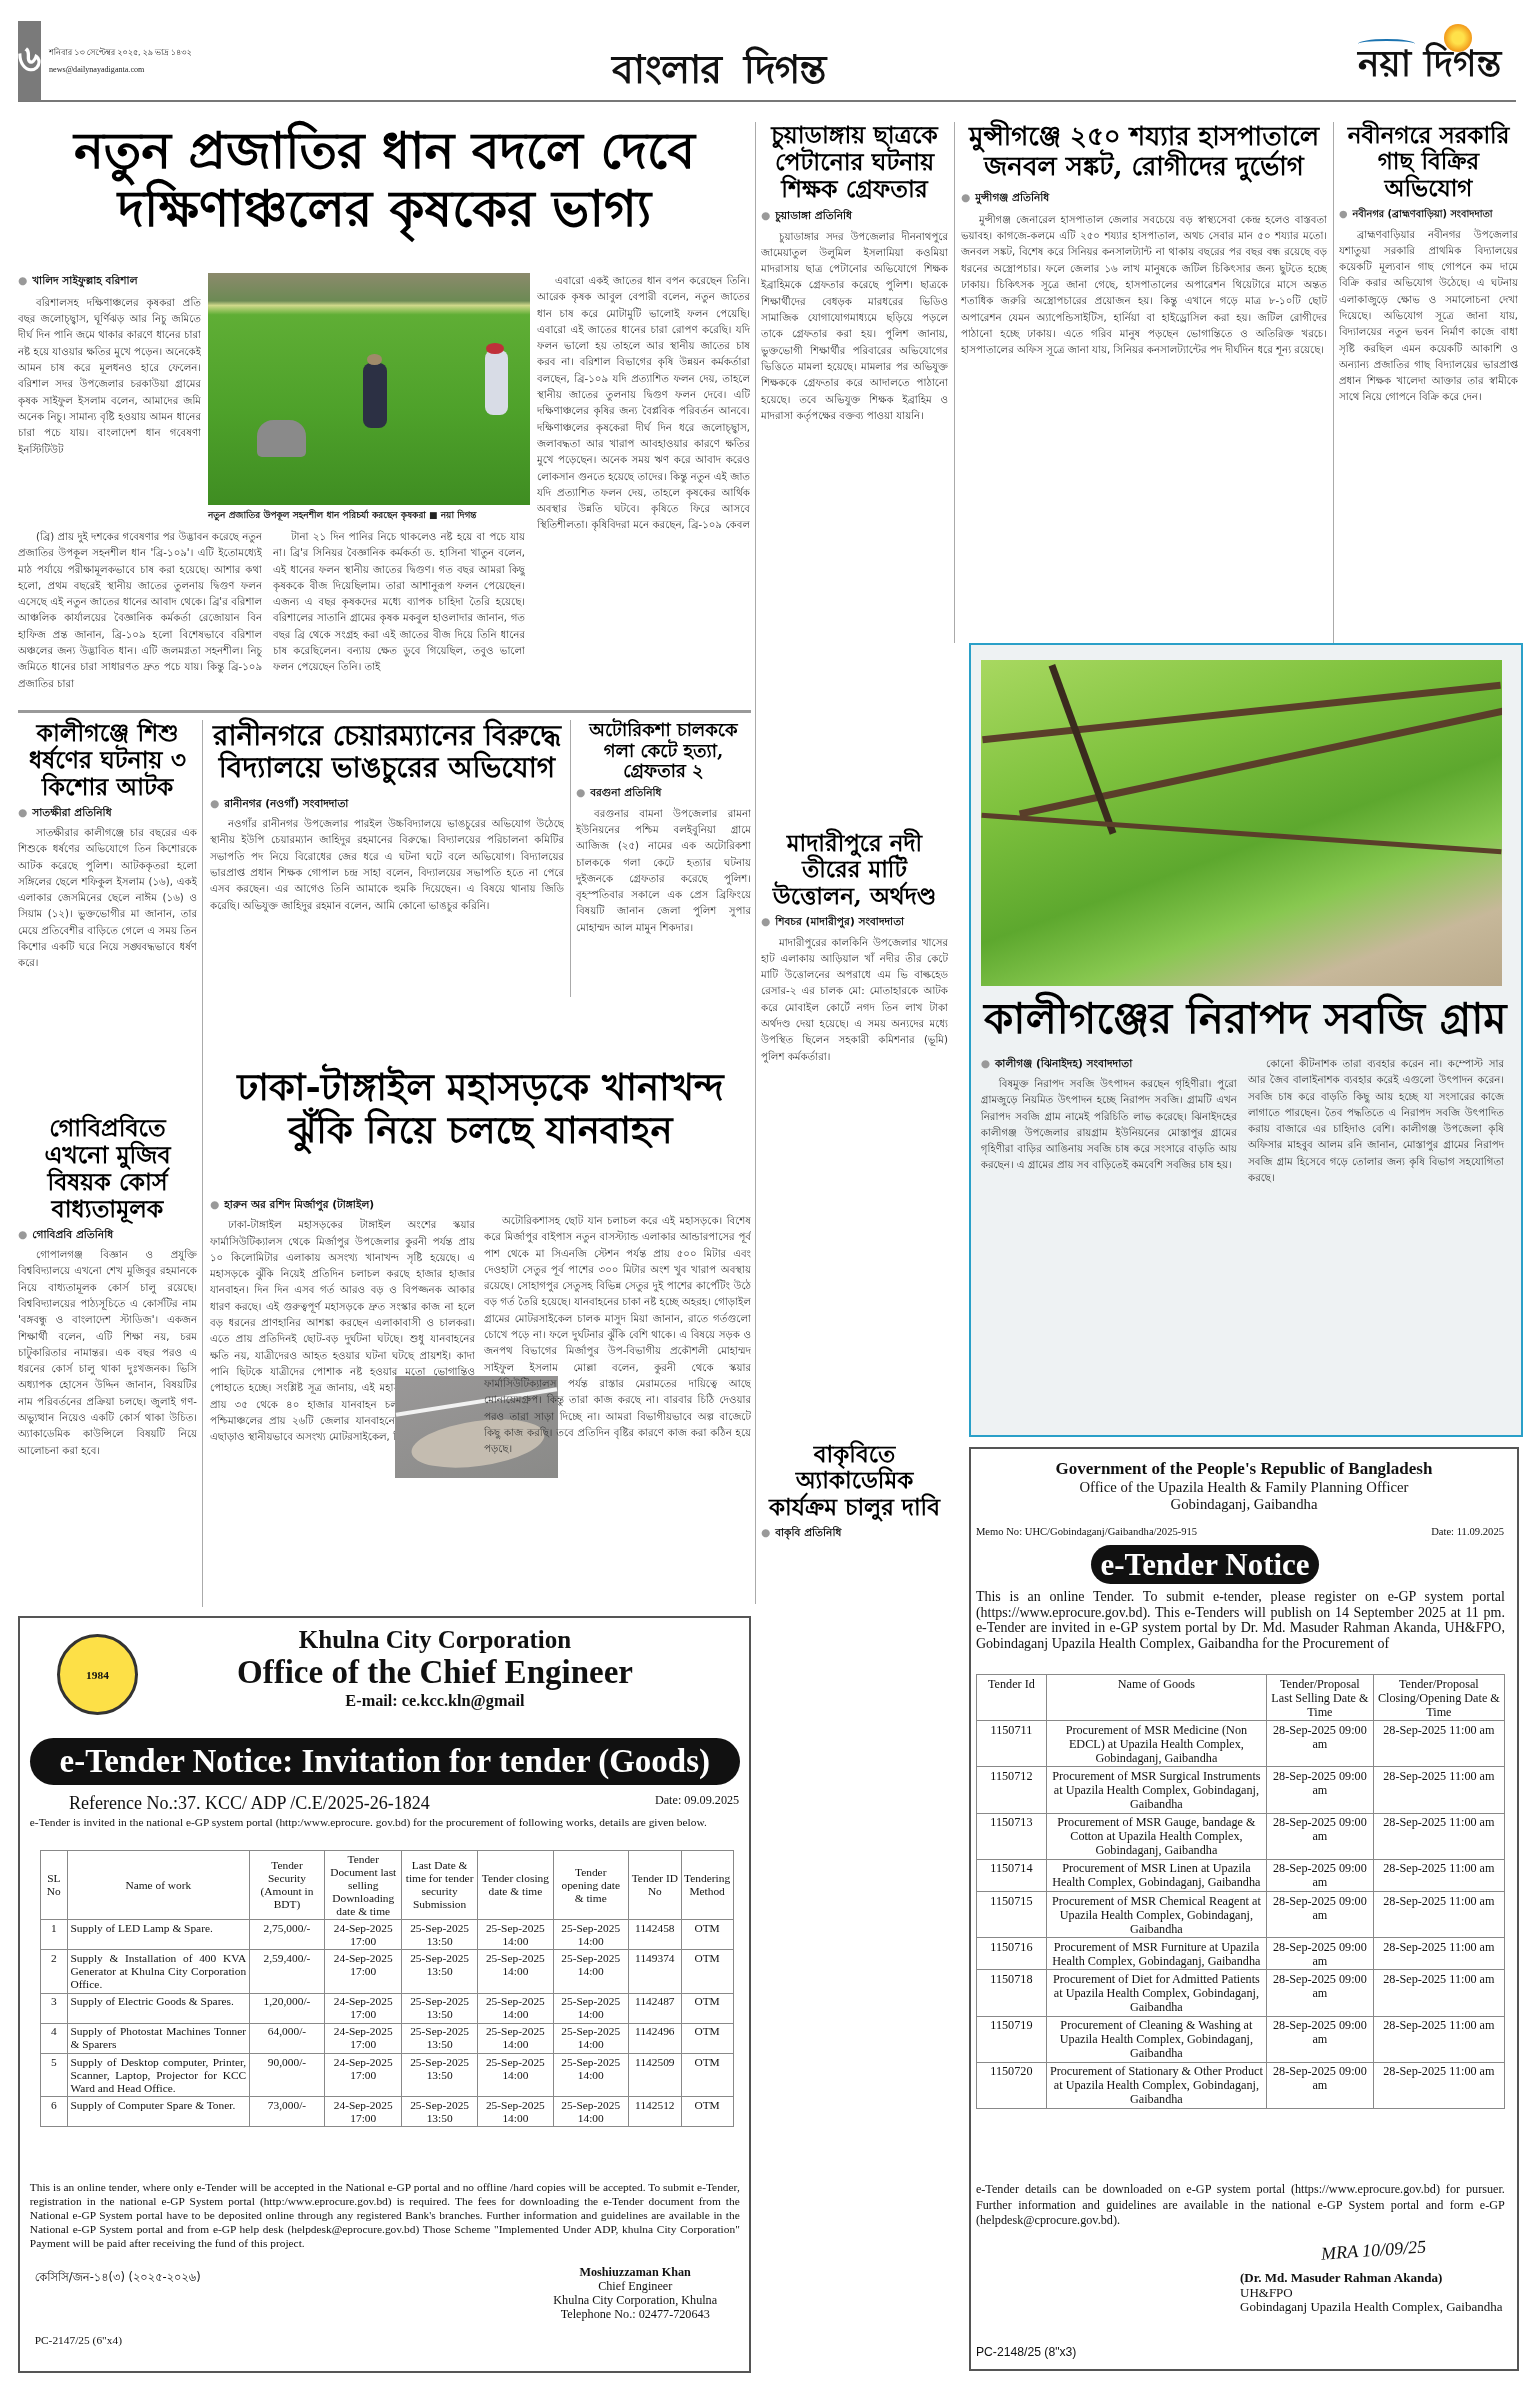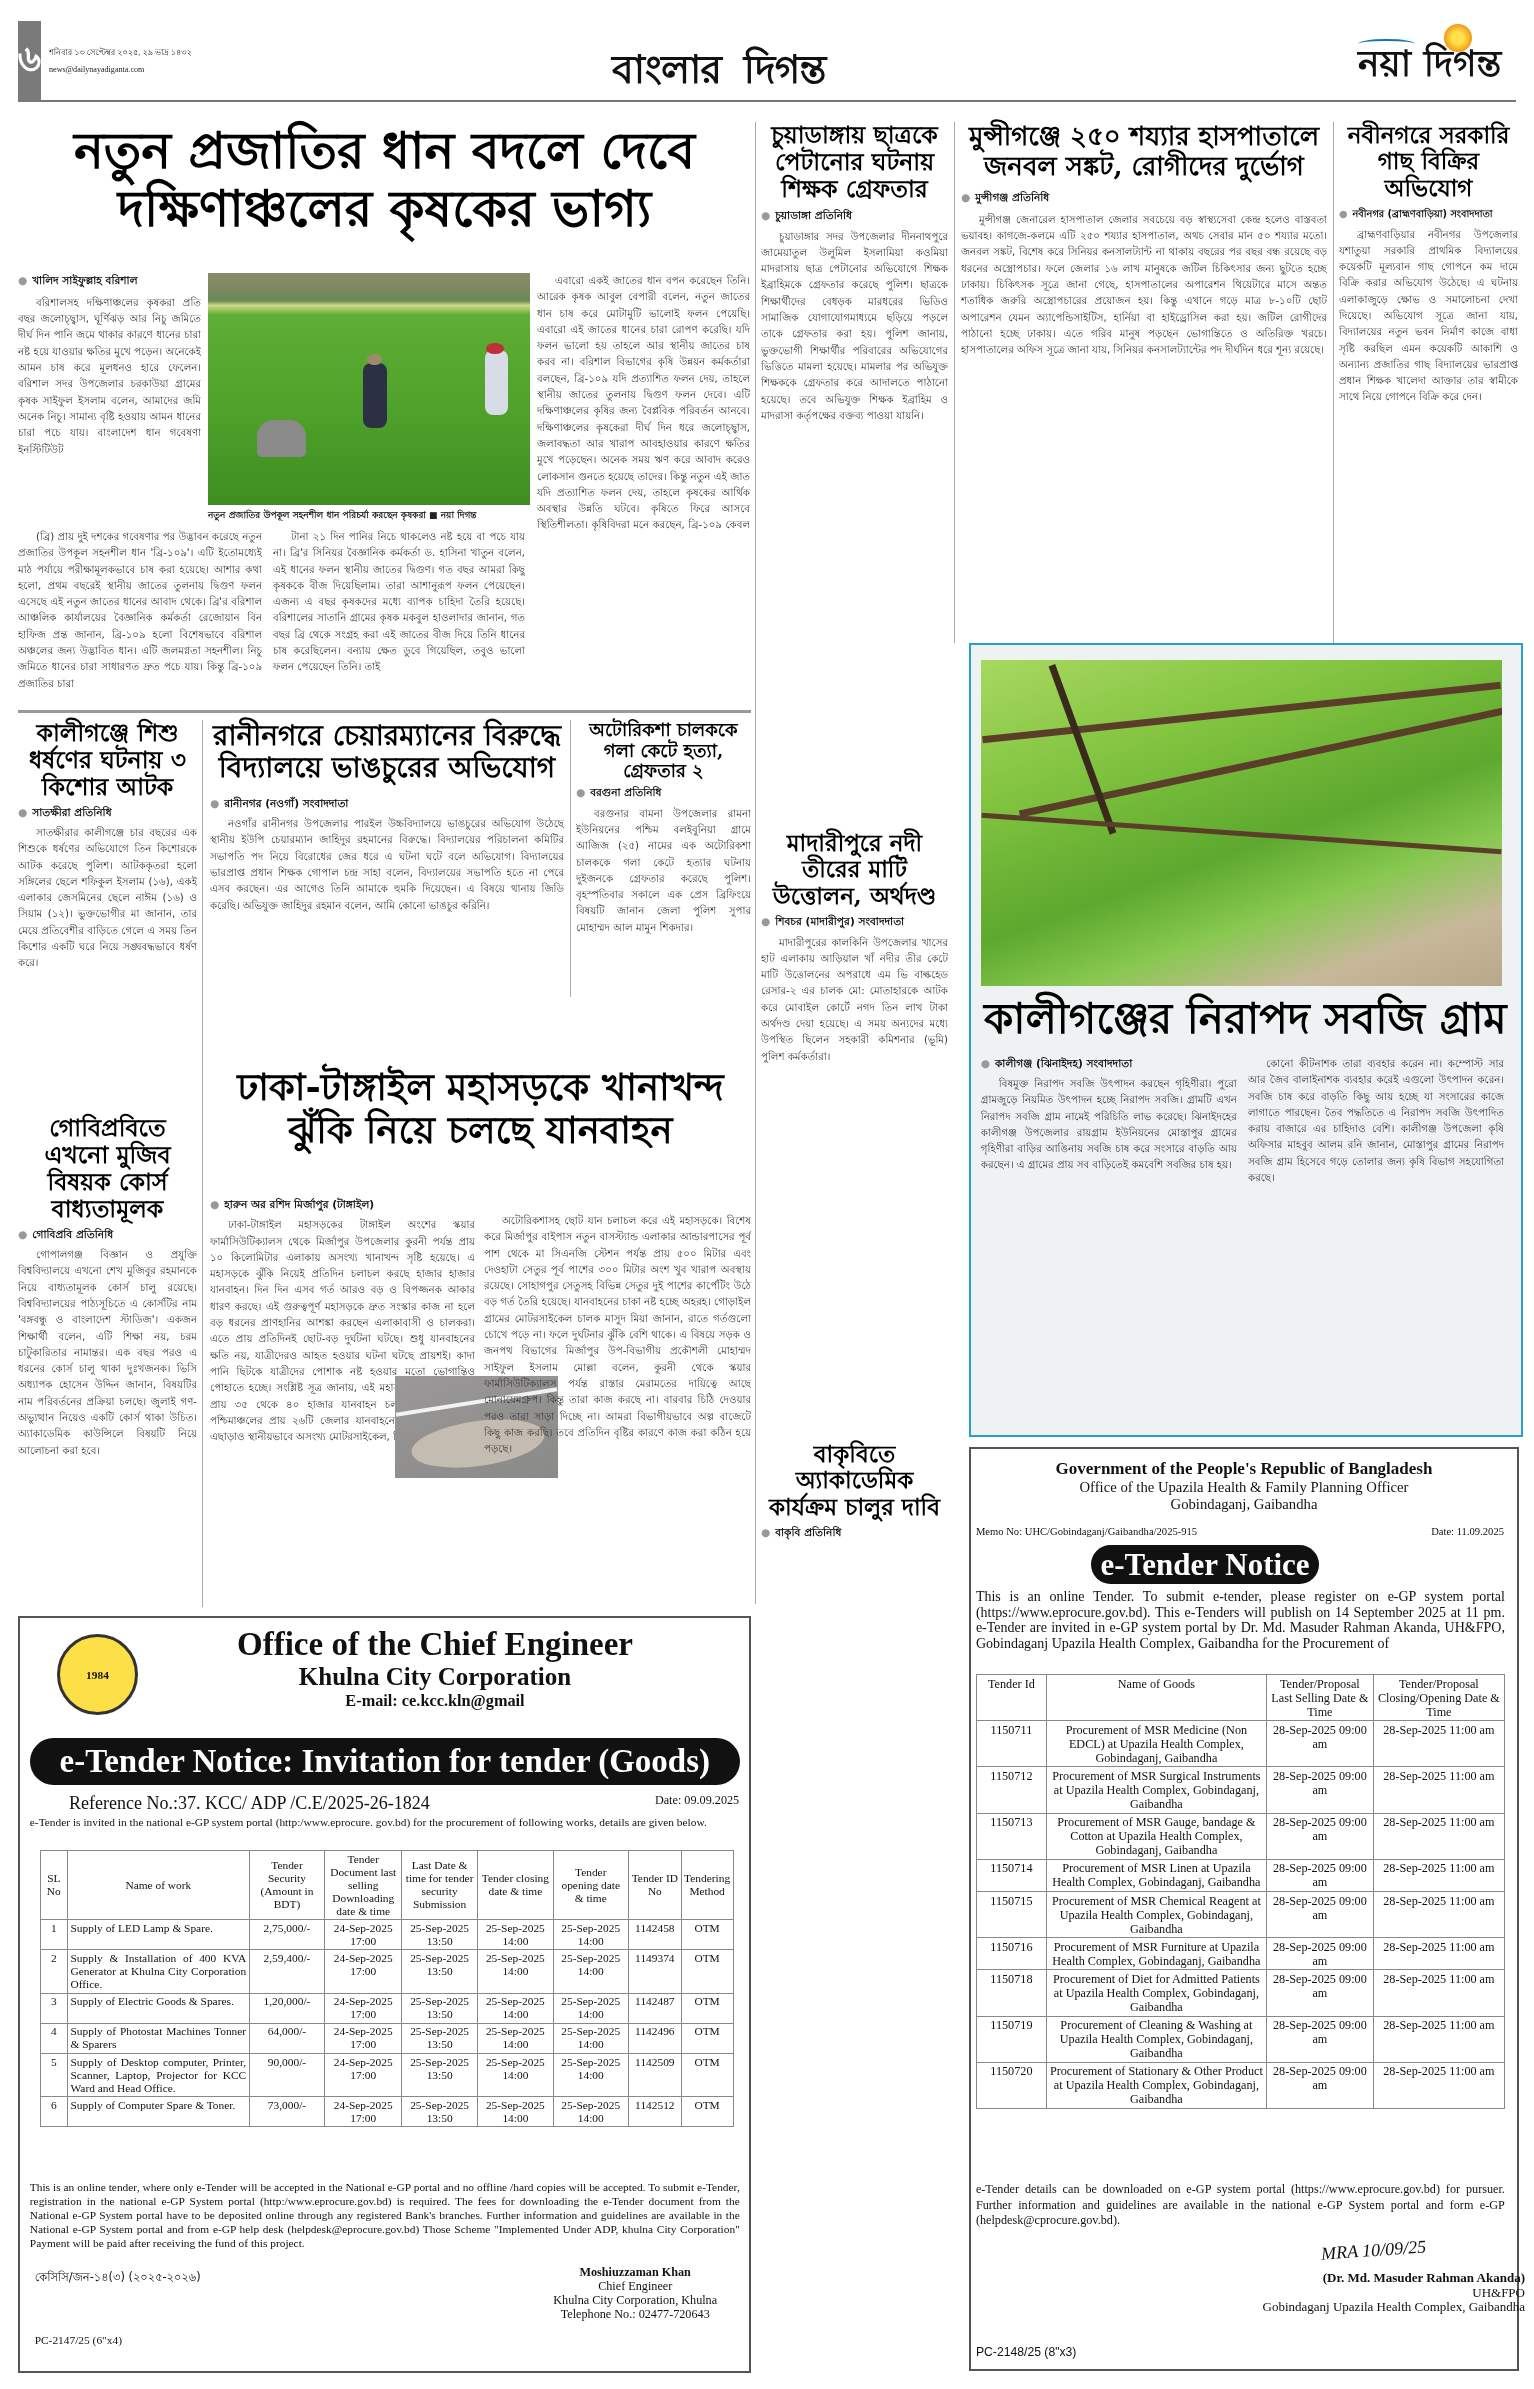--- a/index.html
+++ b/index.html
@@ -207,22 +207,22 @@
   <div class="body-text" style="height:374px; overflow:hidden;">
       <p>অটোরিকশাসহ ছোট যান চলাচল করে এই মহাসড়কে। বিশেষ করে মির্জাপুর বাইপাস নতুন বাসস্ট্যান্ড এলাকার আন্ডারপাসের পূর্ব পাশ থেকে মা সিএনজি স্টেশন পর্যন্ত প্রায় ৫০০ মিটার এবং দেওহাটা সেতুর পূর্ব পাশের ৩০০ মিটার অংশ খুব খারাপ অবস্থায় রয়েছে। সোহাগপুর সেতুসহ বিভিন্ন সেতুর দুই পাশের কার্পেটিং উঠে বড় গর্ত তৈরি হয়েছে। যানবাহনের চাকা নষ্ট হচ্ছে অহরহ। গোড়াইল গ্রামের মোটরসাইকেল চালক মাসুদ মিয়া জানান, রাতে গর্তগুলো চোখে পড়ে না। ফলে দুর্ঘটনার ঝুঁকি বেশি থাকে। এ বিষয়ে সড়ক ও জনপথ বিভাগের মির্জাপুর উপ-বিভাগীয় প্রকৌশলী মোহাম্মদ সাইফুল ইসলাম মোল্লা বলেন, কুরনী থেকে স্কয়ার ফার্মাসিউটিক্যালস পর্যন্ত রাস্তার মেরামতের দায়িত্বে আছে মোনায়েমগ্রুপ। কিন্তু তারা কাজ করছে না। বারবার চিঠি দেওয়ার পরও তারা সাড়া দিচ্ছে না। আমরা বিভাগীয়ভাবে অল্প বাজেটে কিছু কাজ করছি। তবে প্রতিদিন বৃষ্টির কারণে কাজ করা কঠিন হয়ে পড়ছে।</p>
     </div>
 </div>
 
 <div class="abs ad-box ad-serif" style="left:18px; top:1616px; width:733px; height:757px;">
   <div class="abs seal" style="left:37px; top:16.3px; width:81px; height:81px;">
     <span>1984</span>
   </div>
   <div class="abs" style="left:122px; top:8.1px; width:586px; text-align:center;">
+    <div style="font-size:25px; font-weight:bold;">Khulna City Corporation</div>
     <div style="font-size:33px; font-weight:bold;">Office of the Chief Engineer</div>
-    <div style="font-size:25px; font-weight:bold;">Khulna City Corporation</div>
     <div style="font-size:16.3px; font-weight:bold;">E-mail: ce.kcc.kln@gmail</div>
   </div>
   <div class="abs pill" style="left:9.8px; top:120px; width:710px; height:47px; font-size:33px; line-height:47px;">e-Tender Notice: Invitation for tender (Goods)</div>
   <div class="abs" style="left:21px; top:175px; font-size:18px;margin-left:28px;">Reference No.:37. KCC/ ADP /C.E/2025-26-1824</div>
   <div class="abs" style="right:9.8px; top:175px; font-size:12.2px;">Date: 09.09.2025</div>
   <div class="abs" style="left:9.8px; top:197px; width:710px; font-size:11.4px; line-height:14px;">e-Tender is invited in the national e-GP system portal (http:/www.eprocure. gov.bd)  for the procurement of following works, details are given below.</div>
   <div class="abs" style="left:19.5px; top:232px; width:694px;">
     <table class="tender kcc">
       <thead>
         <tr>
@@ -391,20 +391,20 @@
             <td>1150720</td>
             <td>Procurement of Stationary &amp; Other Product at Upazila Health Complex, Gobindaganj, Gaibandha</td>
             <td>28-Sep-2025 09:00 am</td>
             <td>28-Sep-2025 11:00 am</td>
           </tr>
         </tbody>
     </table>
   </div>
   <div class="abs" style="left:4.9px; top:733px; width:529px; font-size:12.2px; line-height:15.5px; text-align:justify;">e-Tender details can be downloaded on e-GP system portal (https://www.eprocure.gov.bd) for pursuer. Further information and guidelines are available in the national e-GP System portal and form e-GP (helpdesk@cprocure.gov.bd).</div>
   <div class="abs" style="left:350px; top:791px; font-size:18px; font-style:italic; transform:rotate(-4deg);">MRA 10/09/25</div>
-  <div class="abs" style="left:285px; top:822px; width:269px; text-align:right; font-size:13px; line-height:14.7px;">
+  <div class="abs" style="left:269px; top:822px; width:269px; text-align:left; font-size:13px; line-height:14.7px;">
     <div style="font-weight:bold;">(Dr. Md. Masuder Rahman Akanda)</div>
     <div>UH&amp;FPO</div>
     <div>Gobindaganj Upazila Health Complex, Gaibandha</div>
   </div>
   <div class="abs" style="left:4.9px; top:896px; font-size:12.2px; font-family:'Liberation Sans',sans-serif;">PC-2148/25 (8"x3)</div>
 </div>
 
 
 </body></html>

